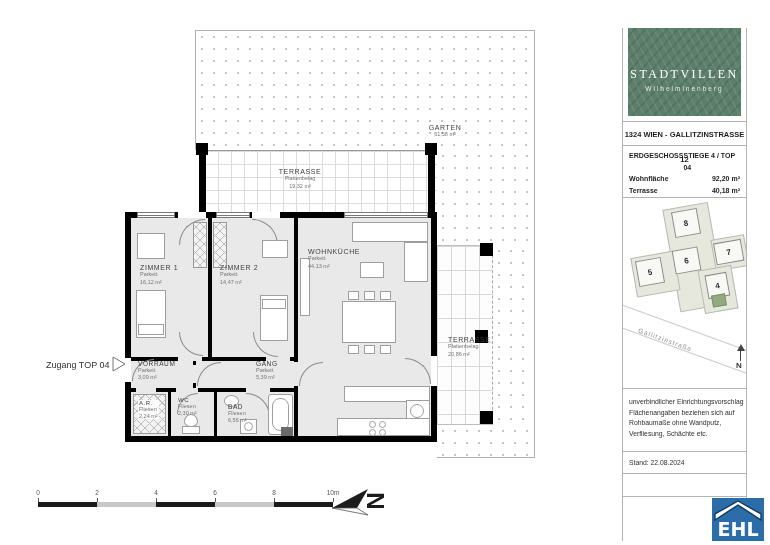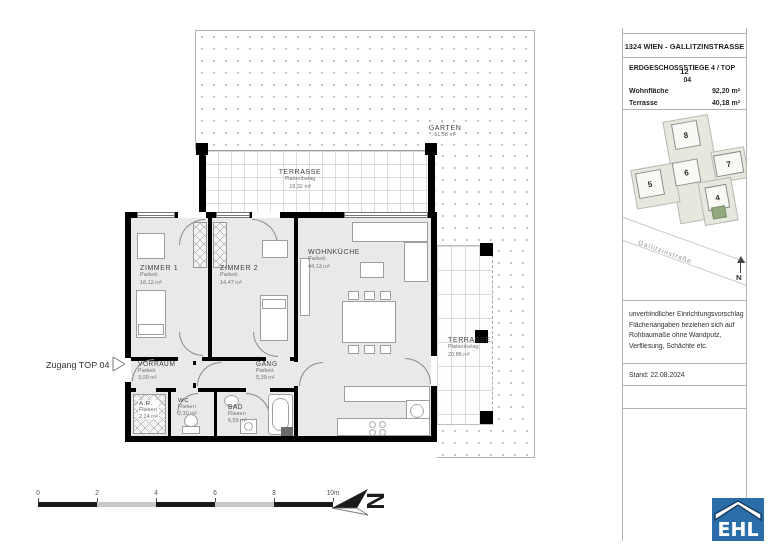--- a/index.html
+++ b/index.html
@@ -268,20 +268,24 @@
 
     <svg class="abs" style="left:330px;top:484px;" width="54" height="40">
       <polygon points="2,24 38,5 27,24" fill="#1c1c1c"></polygon>
       <polygon points="2,24 27,24 38,31" fill="#fff" stroke="#555" stroke-width="0.8"></polygon>
       <text x="47" y="21" transform="rotate(90 47 17)" font-size="24" font-weight="bold" fill="#1c1c1c" font-family="Liberation Sans, sans-serif" text-anchor="middle" dominant-baseline="middle">N</text>
     </svg>
   </div>
 
   <div id="panel">
 
+    <div id="logo-box">
+      <div id="brand">STADTVILLEN</div>
+      <div id="brand-sub">Wilhelminenberg</div>
+    </div>
 
     <div id="addr" class="sect">1324 WIEN - GALLITZINSTRASSE 12</div>
 
     <div id="info" class="sect">
       <div class="irow">
         <span>ERDGESCHOSS</span>
         <span>STIEGE 4 / TOP 04</span>
       </div>
       <div class="irow">
         <span>Wohnfläche</span>

